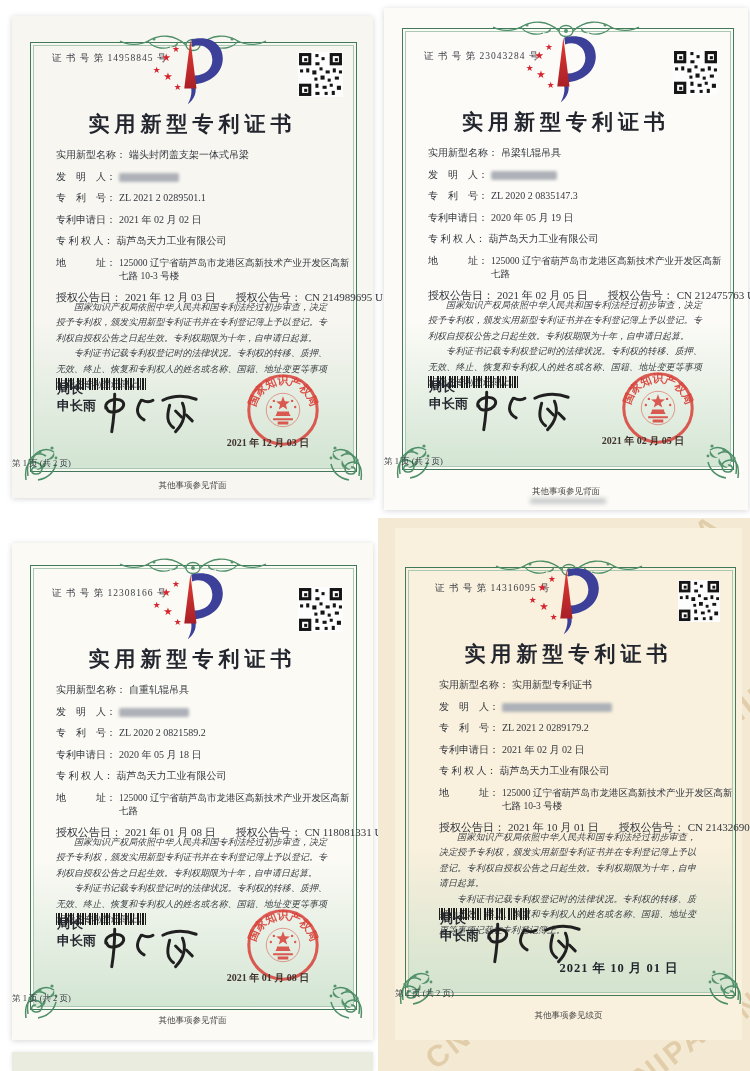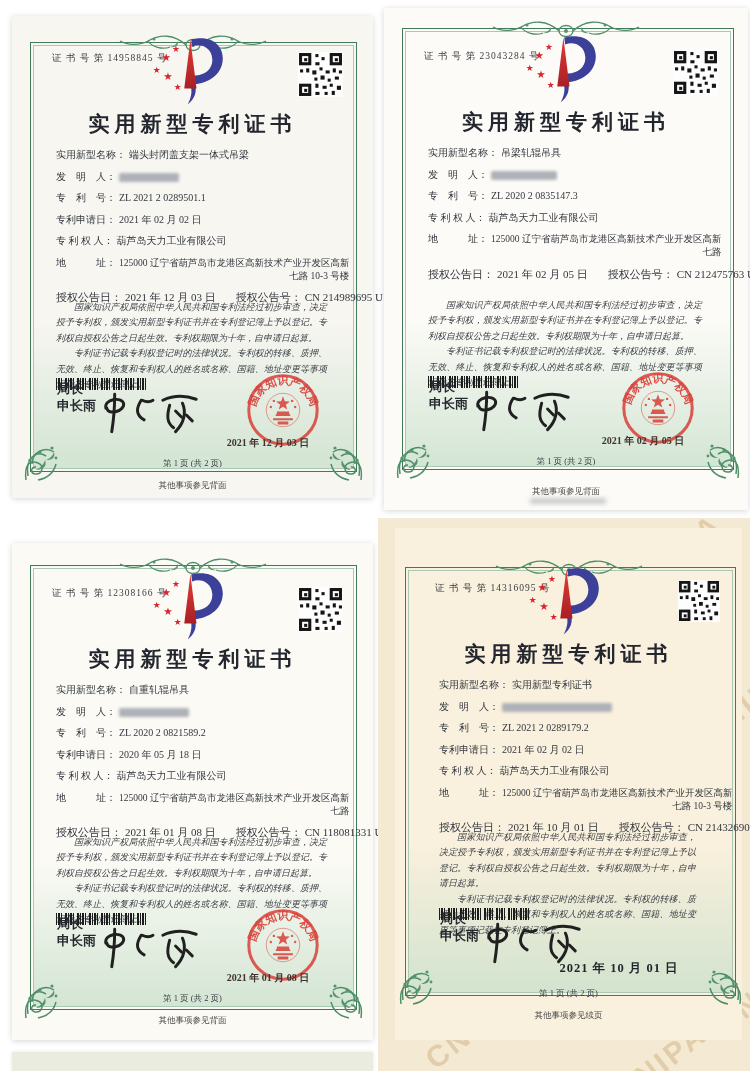--- a/index.html
+++ b/index.html
@@ -39,36 +39,36 @@
   .certno{top:36px;left:40px;font-size:9.5px;letter-spacing:1px;color:#3a3d44;white-space:nowrap;}
   .logo{top:20px;left:50%;margin-left:-45px;width:90px;height:70px;}
   .qr{top:36px;right:30px;width:45px;height:45px;}
   .c4 .qr{right:22px;top:34px;width:42px;height:42px;}
   .title{top:94px;left:0;right:0;text-align:center;font-size:21px;font-weight:bold;
          letter-spacing:5px;color:#23262e;white-space:nowrap;}
   .fields{top:132px;left:44px;right:26px;font-size:10px;color:#33373e;font-family:Liberation Serif, serif;}
   .field{margin-bottom:7.5px;line-height:14px;white-space:nowrap;}
   .lb{display:inline-block;margin-right:3px;white-space:pre;}
   .addrv{display:inline-block;vertical-align:top;font-size:9.5px;}
-  .addrv .l2{line-height:13px;text-align:right;}
+  .addrv .l2{line-height:13px;}
   .grant{font-size:11px;}
   .g2{margin-left:20px;}
   .blur{display:inline-block;height:9px;border-radius:2px;background:#aeb2b8;filter:blur(1.6px);vertical-align:middle;}
   .bw1{width:60px;} .bw2{width:66px;} .bw3{width:70px;} .bw4{width:110px;}
   .body{top:284px;left:44px;right:46px;font-size:9px;font-style:italic;line-height:1.72;color:#3c4046;text-align:justify;}
   .body p{margin:0;text-indent:2em;}
   .barcode{top:362px;left:44px;width:92px;height:12px;
     background:repeating-linear-gradient(90deg,#1c1c1c 0 1px,transparent 1px 2px,#1c1c1c 2px 4px,
     transparent 4px 5px,#1c1c1c 5px 6px,transparent 6px 9px,#1c1c1c 9px 11px,transparent 11px 12px);}
   .director{top:364px;left:45px;font-size:13px;font-weight:bold;line-height:17px;color:#26292f;}
   .sig{top:372px;left:86px;width:108px;height:50px;}
   .seal{top:356px;right:52px;width:76px;height:76px;}
   .sealdate{top:420px;right:30px;width:150px;text-align:center;font-size:10px;font-weight:bold;color:#40332f;white-space:nowrap;}
   .c4 .sealdate{top:414px;right:48px;font-size:12.5px;letter-spacing:1px;color:#1f232b;}
-  .pagefoot{top:442px;left:0;right:0;text-align:center;font-size:8.5px;color:#3a3d44;}
+  .pagefoot{top:442px;left:0;right:0;font-size:8.5px;color:#3a3d44;}
   .backnote{top:464px;left:0;right:0;text-align:center;font-size:8.5px;color:#4a4a4a;}
   .c2 .backnote{top:472px;}
   .smudge{top:484px;left:146px;width:76px;height:6px;background:#9aa0a6;filter:blur(2px);opacity:.5;}
 </style>
 </head>
 <body>
 
 <svg width="0" height="0" style="position:absolute" aria-hidden="true">
   <defs>
     <linearGradient id="wred" x1="0" y1="0" x2="0" y2="1">
@@ -251,20 +251,21 @@
         <use href="#logo-shape"></use>
       </svg>
     <svg class="qr" viewBox="0 0 44 44">
         <use href="#qr-shape"></use>
       </svg>
     <div class="title">实用新型专利证书</div>
     <div class="fields">
       <div class="field"><span class="lb">实用新型名称：</span><span>吊梁轧辊吊具</span></div>
       <div class="field"><span class="lb">发　明　人：</span><span class="blur bw2"></span></div>
       <div class="field"><span class="lb">专　利　号：</span><span>ZL 2020 2 0835147.3</span></div>
+      <div class="field"><span class="lb">专利申请日：</span><span>2020 年 05 月 19 日</span></div>
       <div class="field"><span class="lb">专 利 权 人：</span><span>葫芦岛天力工业有限公司</span></div>
       <div class="field addr"><span class="lb">地　　　址：</span><span class="addrv"><span>125000 辽宁省葫芦岛市龙港区高新技术产业开发区高新</span><div class="l2">七路</div></span></div>
       <div class="field grant"><span class="lb">授权公告日：</span><span>2021 年 02 月 05 日</span><span class="lb g2">授权公告号：</span><span>CN 212475763 U</span></div>
     </div>
     <div class="body">
         <p>国家知识产权局依照中华人民共和国专利法经过初步审查，决定授予专利权，颁发实用新型专利证书并在专利登记簿上予以登记。专利权自授权公告之日起生效。专利权期限为十年，自申请日起算。</p>
         <p>专利证书记载专利权登记时的法律状况。专利权的转移、质押、无效、终止、恢复和专利权人的姓名或名称、国籍、地址变更等事项记载在专利登记簿上。</p>
       </div>
     <div class="barcode"></div>
     <div class="director">

